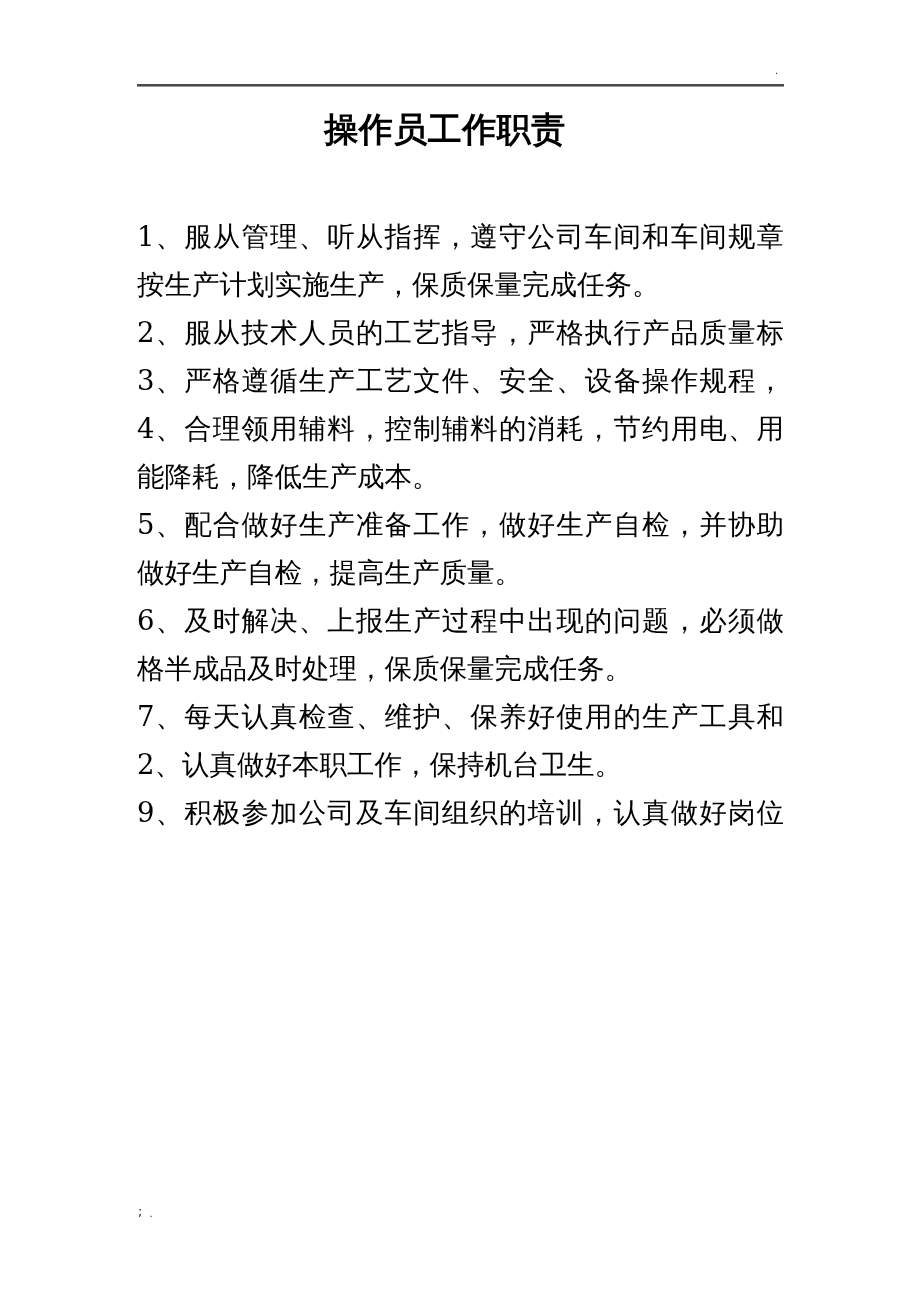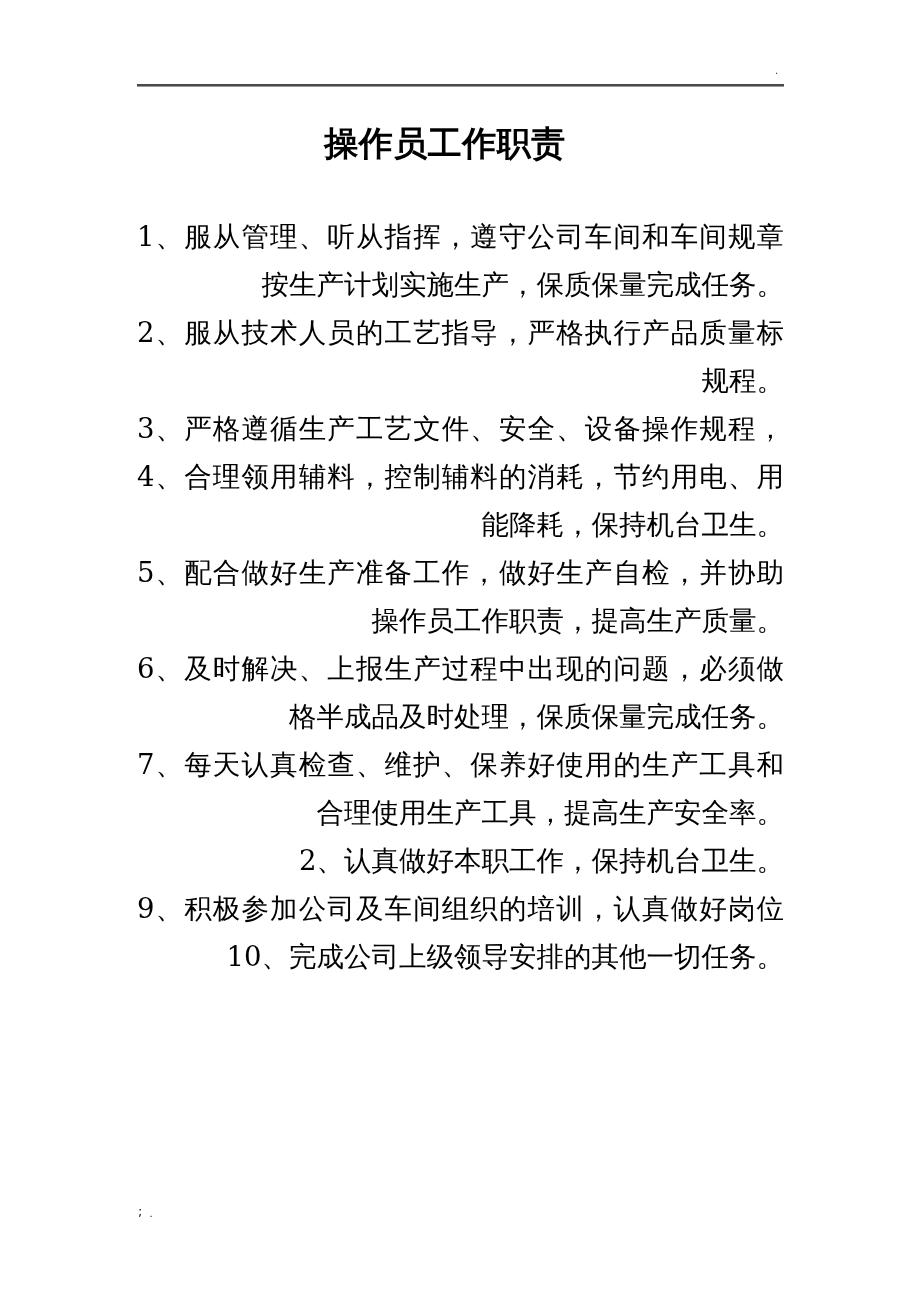--- a/index.html
+++ b/index.html
@@ -30,21 +30,21 @@
     left: 775px;
     top: 66px;
     font-size: 10px;
     line-height: 10px;
     color: #333333;
     font-family: "DejaVu Sans", "Liberation Sans", sans-serif;
   }
   .doc-title {
     position: absolute;
     left: 137px;
-    top: 118px;
+    top: 104px;
     width: 647px;
     margin: 0;
     box-sizing: border-box;
     padding-right: 31px; 
     text-align: center;
     font-size: 34px;
     font-weight: bold;
     line-height: 50px;
     letter-spacing: 0.5px;
     white-space: nowrap;
@@ -59,21 +59,21 @@
   .line {
     height: 48px;
     line-height: 48px;
     overflow: hidden;
   }
   .line.fill {
     text-align: justify;
     text-align-last: justify;
   }
   .line.last {
-    text-align: right;
+    text-align: left;
     white-space: nowrap;
   }
   .footer-marks {
     position: absolute;
     left: 138px;
     top: 1203px;
     display: flex;
     align-items: flex-end;
     gap: 7px;
     color: #222222;
@@ -96,33 +96,30 @@
   <span class="header-stray-mark">.</span>
 
   <div class="header-rule"></div>
 
   <h1 class="doc-title">操作员工作职责</h1>
 
   <div class="doc-body">
       <div class="line fill">1、服从管理、听从指挥，遵守公司车间和车间规章制度，</div>
       <div class="line last">按生产计划实施生产，保质保量完成任务。</div>
       <div class="line fill">2、服从技术人员的工艺指导，严格执行产品质量标准工艺</div>
-      <div class="line last">规程。</div>
       <div class="line fill">3、严格遵循生产工艺文件、安全、设备操作规程，不违章</div>
       <div class="line fill">4、合理领用辅料，控制辅料的消耗，节约用电、用水、节</div>
-      <div class="line last">能降耗，保持机台卫生。</div>
+      <div class="line last">能降耗，降低生产成本。</div>
       <div class="line fill">5、配合做好生产准备工作，做好生产自检，并协助其他操</div>
-      <div class="line last">操作员工作职责，提高生产质量。</div>
+      <div class="line last">做好生产自检，提高生产质量。</div>
       <div class="line fill">6、及时解决、上报生产过程中出现的问题，必须做到不合</div>
       <div class="line last">格半成品及时处理，保质保量完成任务。</div>
       <div class="line fill">7、每天认真检查、维护、保养好使用的生产工具和设备，</div>
-      <div class="line last">合理使用生产工具，提高生产安全率。</div>
       <div class="line last">2、认真做好本职工作，保持机台卫生。</div>
       <div class="line fill">9、积极参加公司及车间组织的培训，认真做好岗位间的协</div>
-      <div class="line last">10、完成公司上级领导安排的其他一切任务。</div>
     </div>
 
   <div class="footer-marks">
     <span class="mark-semicolon">;</span>
     <span class="mark-period">.</span>
   </div>
 
 </div>
 
 </body></html>

